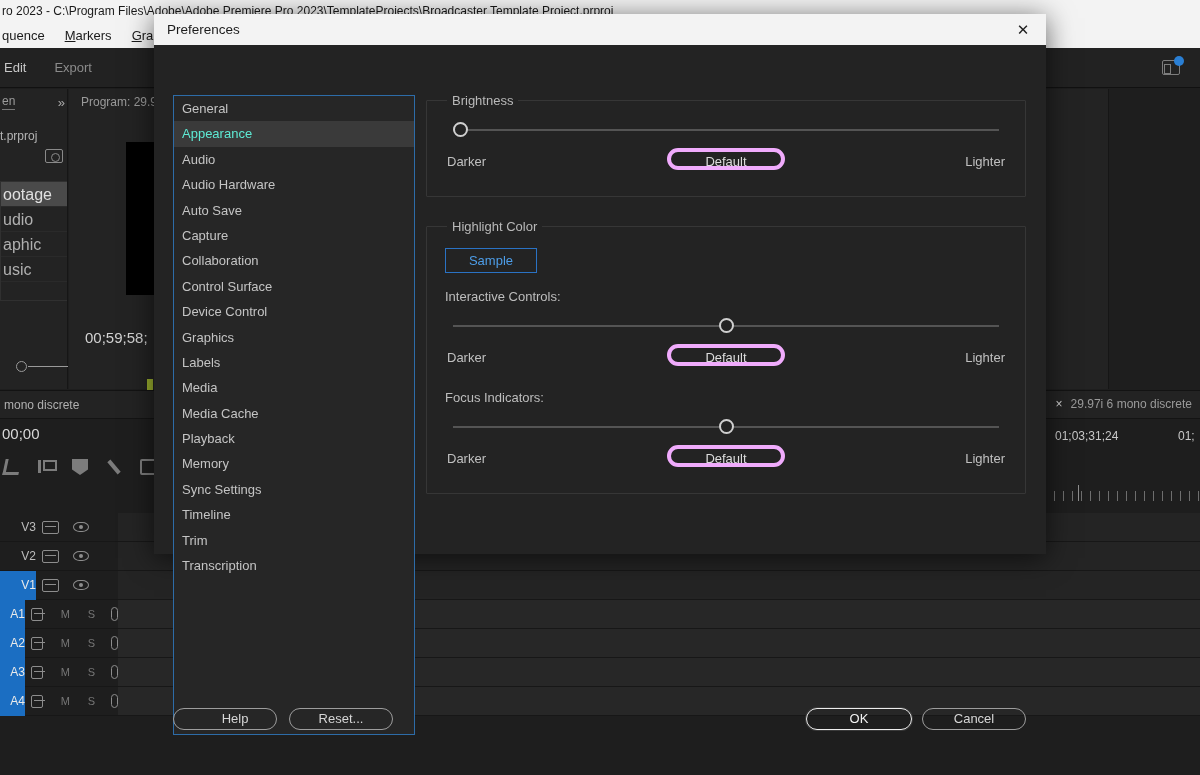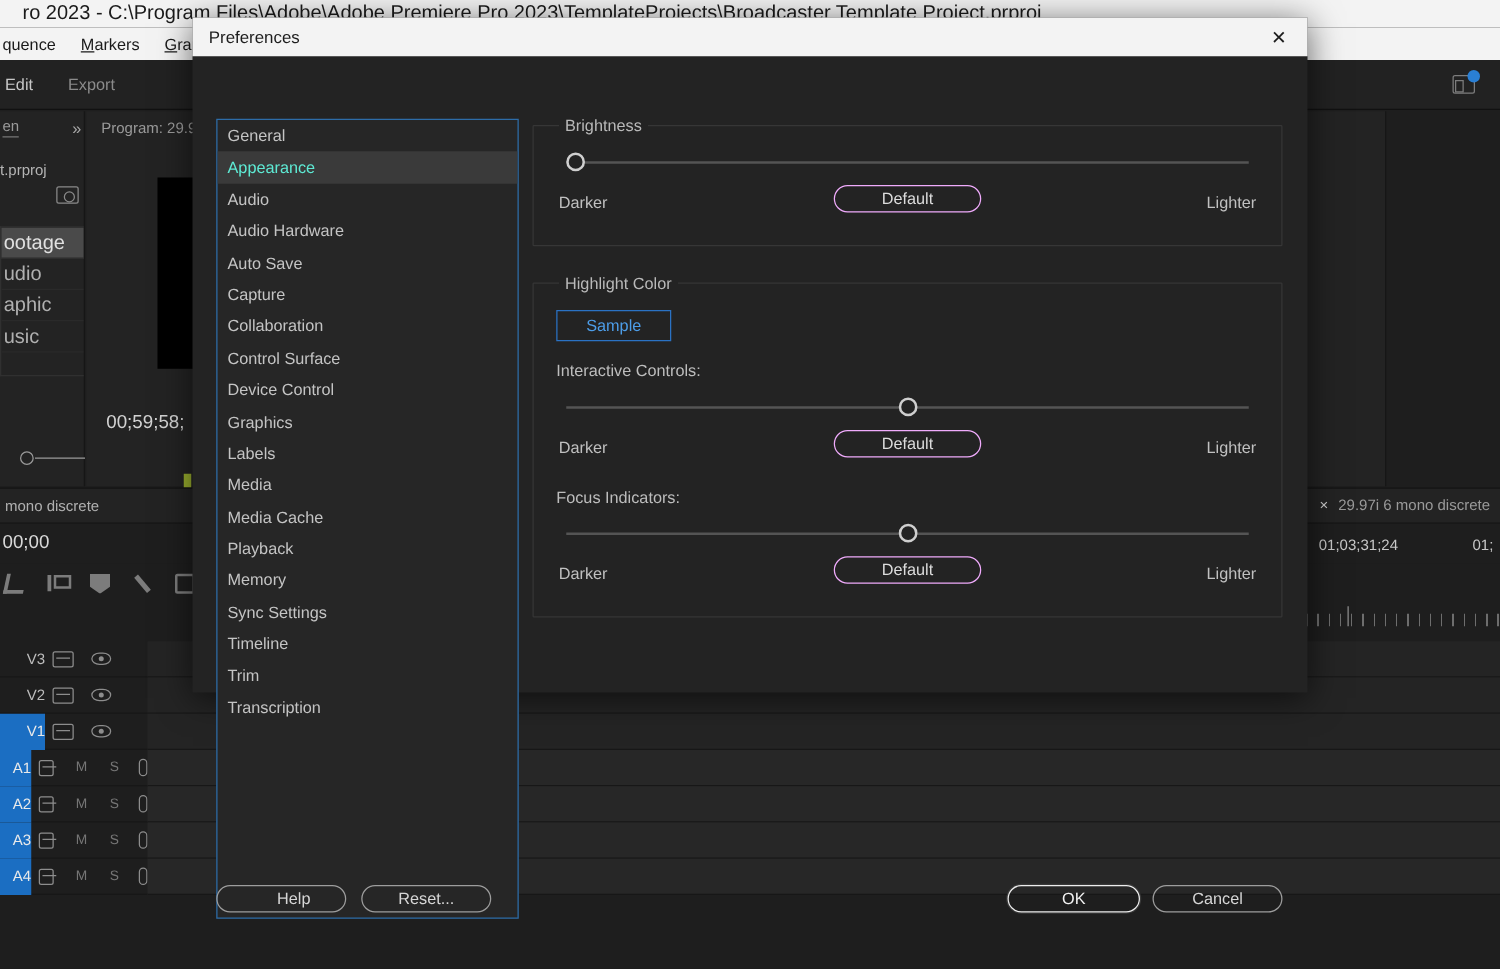--- a/index.html
+++ b/index.html
@@ -10,22 +10,22 @@
     font-family: "Liberation Sans", sans-serif;
     -webkit-font-smoothing: antialiased;
   }
 
   
   #app-bg { position: absolute; inset: 0; background: #1e1e1e; }
 
   .win-titlebar {
     position: absolute; top: 0; left: 0; width: 1200px; height: 22px;
     background: #f3f3f3; color: #1a1a1a;
-    font-size: 16px; line-height: 22px;
-    padding-left: 18px; white-space: nowrap; overflow: hidden;
+    font-size: 12px; line-height: 22px;
+    padding-left: 2px; white-space: nowrap; overflow: hidden;
   }
   .win-menubar {
     position: absolute; top: 22px; left: 0; width: 1200px; height: 26px;
     background: #f3f3f3; color: #1a1a1a; font-size: 13px;
     display: flex; align-items: center; gap: 20px; padding-left: 2px;
     white-space: nowrap; overflow: hidden;
   }
   .win-menubar span { cursor: default; }
   .mnemonic { text-decoration: underline; }
 
@@ -239,21 +239,21 @@
     position: relative; height: 30px; margin-top: 6px;
   }
   .lbl-dark, .lbl-light {
     position:absolute; top: 6px; font-size: 13px; color:#c0c0c0;
   }
   .lbl-dark { left: 2px; }
   .lbl-light { right: 2px; }
   .btn-default {
     position:absolute; left: 50%; transform: translateX(-50%); top: 0;
     width: 118px; height: 22px; line-height: 20px; text-align:center;
-    border: 1px solid #f0abfc; border-radius: 11px;
+    border: 4px solid #f0abfc; border-radius: 11px;
     background: transparent; color:#dcdcdc; font-size: 13px;
     font-family: "Liberation Sans", sans-serif; cursor: pointer;
   }
 
   .sub-label { font-size: 13px; color:#bdbdbd; margin-top: 16px; }
 
   .sample-btn {
     margin-top: 14px; width: 92px; height: 25px; line-height: 23px;
     text-align: center; border: 1px solid #2a72c4; background: transparent;
     color:#4d9de8; font-size: 13px; font-family: "Liberation Sans", sans-serif;

